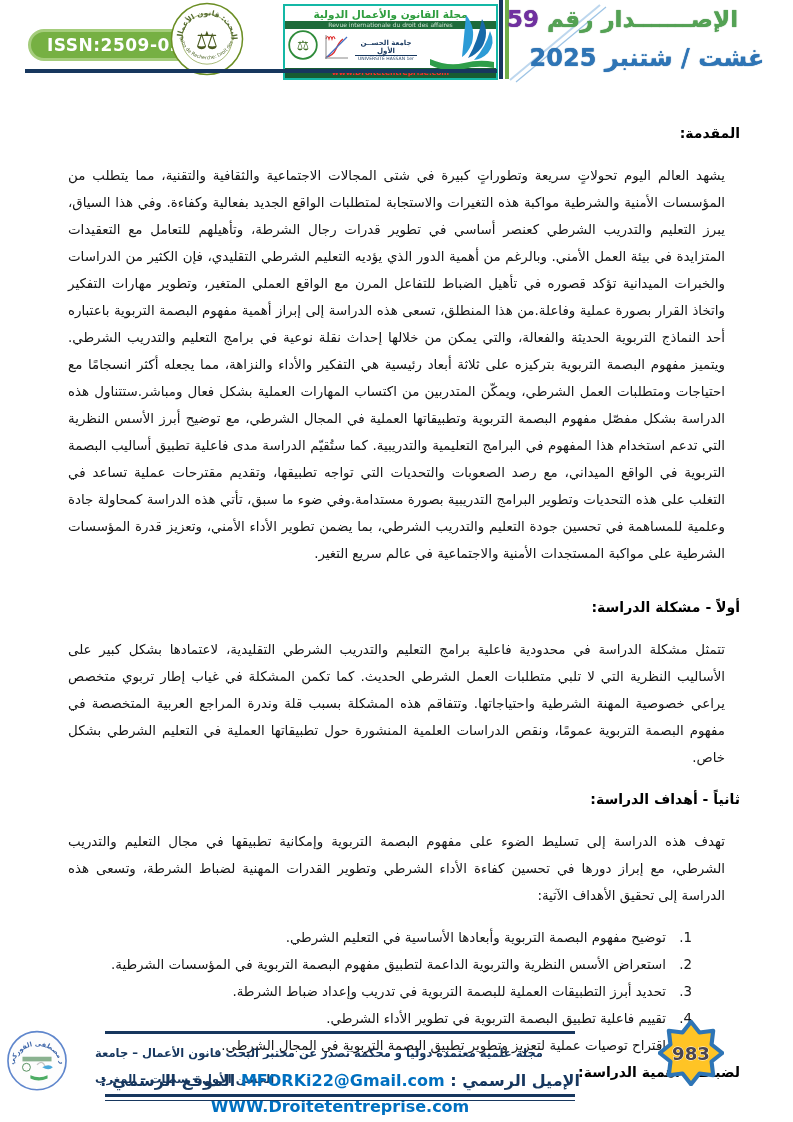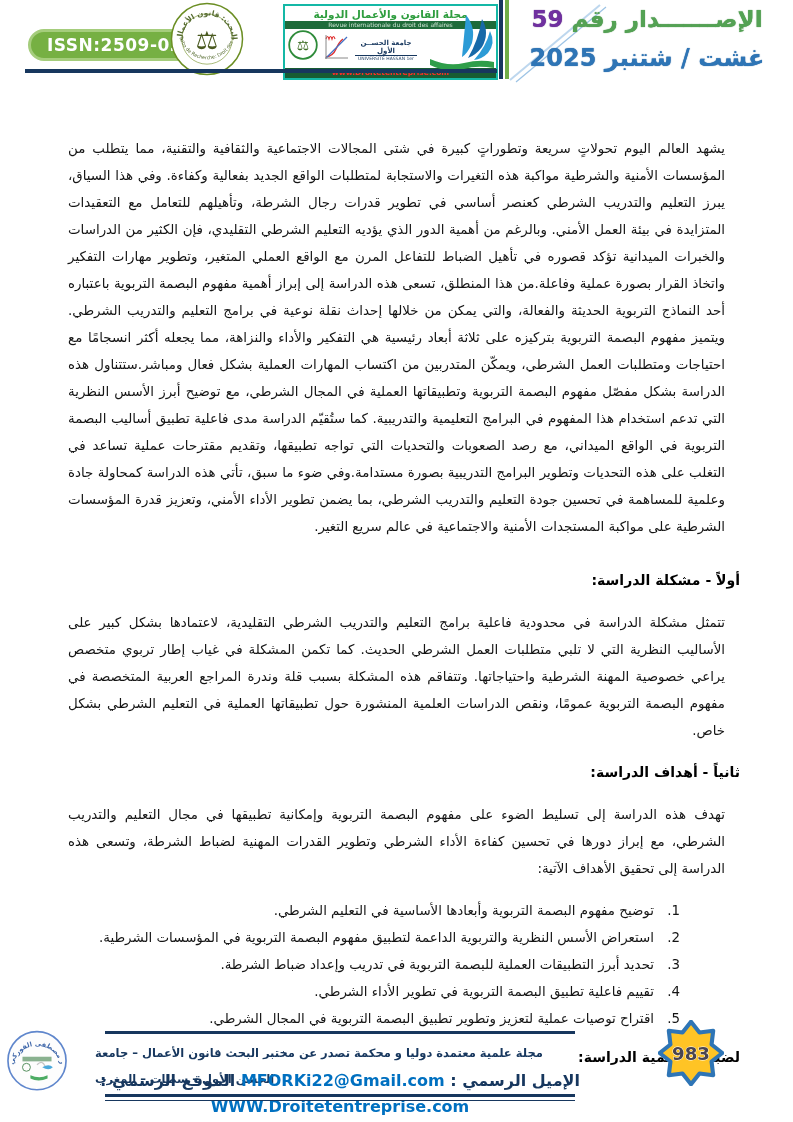--- a/index.html
+++ b/index.html
@@ -15,35 +15,35 @@
     border:2px solid #14b8a6;background:#fff;display:flex;flex-direction:column;}
   .jb-title{color:#2f9e3f;font-weight:bold;font-size:10.5px;text-align:center;line-height:14px;padding-top:1px;}
   .jb-sub{background:#1e6b3a;color:#cfe3d4;font-size:6px;text-align:center;line-height:8px;}
   .jb-mid{position:relative;flex:1;}
   .jb-url{background:#185c33;color:#ff2a2a;font-weight:bold;font-size:7.5px;text-align:center;line-height:10px;}
   .jb-univ{position:absolute;left:70px;top:10px;width:62px;text-align:center;color:#17375e;}
   .jb-univ .ar{font-size:7px;font-weight:bold;line-height:8px;}
   .jb-univ .fr{font-size:4.5px;line-height:6px;border-top:1px solid #17375e;}
   .vbar-navy{position:absolute;left:499px;top:0;width:4px;height:79px;background:#17375e;}
   .vbar-green{position:absolute;left:505px;top:0;width:4px;height:79px;background:#70ad47;}
-  .issue-line{position:absolute;right:6px;top:6px;width:280px;text-align:center;direction:rtl;
+  .issue-line{position:absolute;right:6px;top:6px;width:280px;text-align:left;direction:rtl;
     font-size:23px;font-weight:bold;color:#54a254;text-shadow:0 0 1px #2f7d2f;}
   .issue-line .num{color:#7030a0;text-shadow:0 0 1px #4d1f73;}
   .date-line{position:absolute;right:6px;top:44px;width:280px;text-align:center;direction:rtl;
     font-size:24px;font-weight:bold;color:#2e75b6;text-shadow:0 0 1px #1f5a96;}
   .slash{position:absolute;left:500px;top:0;width:110px;height:85px;}
   .header-rule{position:absolute;left:25px;top:69px;width:472px;height:4px;background:#17375e;}
 
   
   .content{position:absolute;left:53px;top:120px;width:687px;direction:rtl;text-align:justify;
     color:#141414;font-size:13.4px;line-height:27px;}
   .content h3{font-size:14px;font-weight:bold;margin:0;line-height:27px;color:#000;}
   .content p{margin:15px;}
   .sp-before{margin-top:27px !important;}
-  ol.goals{margin:12px;padding:0;list-style:none;}
+  ol.goals{margin:0;padding:0;list-style:none;}
   ol.goals li{line-height:27px;padding-right:48px;}
   ol.goals .li-num{display:inline-block;min-width:20px;font-weight:normal;}
   ol.goals .li-txt{padding-right:6px;}
 
   
   .footer-rule-top{position:absolute;left:105px;top:1031px;width:470px;height:3px;background:#17375e;}
   .f-line1{position:absolute;left:95px;top:1040px;width:490px;text-align:left;direction:rtl;
     font-size:11.5px;font-weight:bold;color:#17375e;line-height:26px;}
   .f-line2{position:absolute;left:95px;top:1068px;width:490px;text-align:center;direction:rtl;
     font-size:16px;font-weight:bold;color:#17375e;line-height:26px;}
@@ -120,20 +120,21 @@
     <div class="issue-line">
       <span>الإصـــــــدار رقم</span>
       <span class="num">59</span>
     </div>
     <div class="date-line">غشت / شتنبر 2025</div>
 
     <div class="header-rule"></div>
   </div>
 
   <main class="content">
+    <h3>المقدمة:</h3>
     <p>يشهد العالم اليوم تحولاتٍ سريعة وتطوراتٍ كبيرة في شتى المجالات الاجتماعية والثقافية والتقنية، مما يتطلب من المؤسسات الأمنية والشرطية مواكبة هذه التغيرات والاستجابة لمتطلبات الواقع الجديد بفعالية وكفاءة. وفي هذا السياق، يبرز التعليم والتدريب الشرطي كعنصر أساسي في تطوير قدرات رجال الشرطة، وتأهيلهم للتعامل مع التعقيدات المتزايدة في بيئة العمل الأمني. وبالرغم من أهمية الدور الذي يؤديه التعليم الشرطي التقليدي، فإن الكثير من الدراسات والخبرات الميدانية تؤكد قصوره في تأهيل الضباط للتفاعل المرن مع الواقع العملي المتغير، وتطوير مهارات التفكير واتخاذ القرار بصورة عملية وفاعلة.من هذا المنطلق، تسعى هذه الدراسة إلى إبراز أهمية مفهوم البصمة التربوية باعتباره أحد النماذج التربوية الحديثة والفعالة، والتي يمكن من خلالها إحداث نقلة نوعية في برامج التعليم والتدريب الشرطي. ويتميز مفهوم البصمة التربوية بتركيزه على ثلاثة أبعاد رئيسية هي التفكير والأداء والنزاهة، مما يجعله أكثر انسجامًا مع احتياجات ومتطلبات العمل الشرطي، ويمكّن المتدربين من اكتساب المهارات العملية بشكل فعال ومباشر.ستتناول هذه الدراسة بشكل مفصّل مفهوم البصمة التربوية وتطبيقاتها العملية في المجال الشرطي، مع توضيح أبرز الأسس النظرية التي تدعم استخدام هذا المفهوم في البرامج التعليمية والتدريبية. كما ستُقيّم الدراسة مدى فاعلية تطبيق أساليب البصمة التربوية في الواقع الميداني، مع رصد الصعوبات والتحديات التي تواجه تطبيقها، وتقديم مقترحات عملية تساعد في التغلب على هذه التحديات وتطوير البرامج التدريبية بصورة مستدامة.وفي ضوء ما سبق، تأتي هذه الدراسة كمحاولة جادة وعلمية للمساهمة في تحسين جودة التعليم والتدريب الشرطي، بما يضمن تطوير الأداء الأمني، وتعزيز قدرة المؤسسات الشرطية على مواكبة المستجدات الأمنية والاجتماعية في عالم سريع التغير.</p>
 
     <h3 class="sp-before">أولاً - مشكلة الدراسة:</h3>
     <p>تتمثل مشكلة الدراسة في محدودية فاعلية برامج التعليم والتدريب الشرطي التقليدية، لاعتمادها بشكل كبير على الأساليب النظرية التي لا تلبي متطلبات العمل الشرطي الحديث. كما تكمن المشكلة في غياب إطار تربوي متخصص يراعي خصوصية المهنة الشرطية واحتياجاتها. وتتفاقم هذه المشكلة بسبب قلة وندرة المراجع العربية المتخصصة في مفهوم البصمة التربوية عمومًا، ونقص الدراسات العلمية المنشورة حول تطبيقاتها العملية في التعليم الشرطي بشكل خاص.</p>
 
     <h3>ثانياً - أهداف الدراسة:</h3>
     <p>تهدف هذه الدراسة إلى تسليط الضوء على مفهوم البصمة التربوية وإمكانية تطبيقها في مجال التعليم والتدريب الشرطي، مع إبراز دورها في تحسين كفاءة الأداء الشرطي وتطوير القدرات المهنية لضباط الشرطة، وتسعى هذه الدراسة إلى تحقيق الأهداف الآتية:</p>
 
     <ol class="goals">
       <li>

